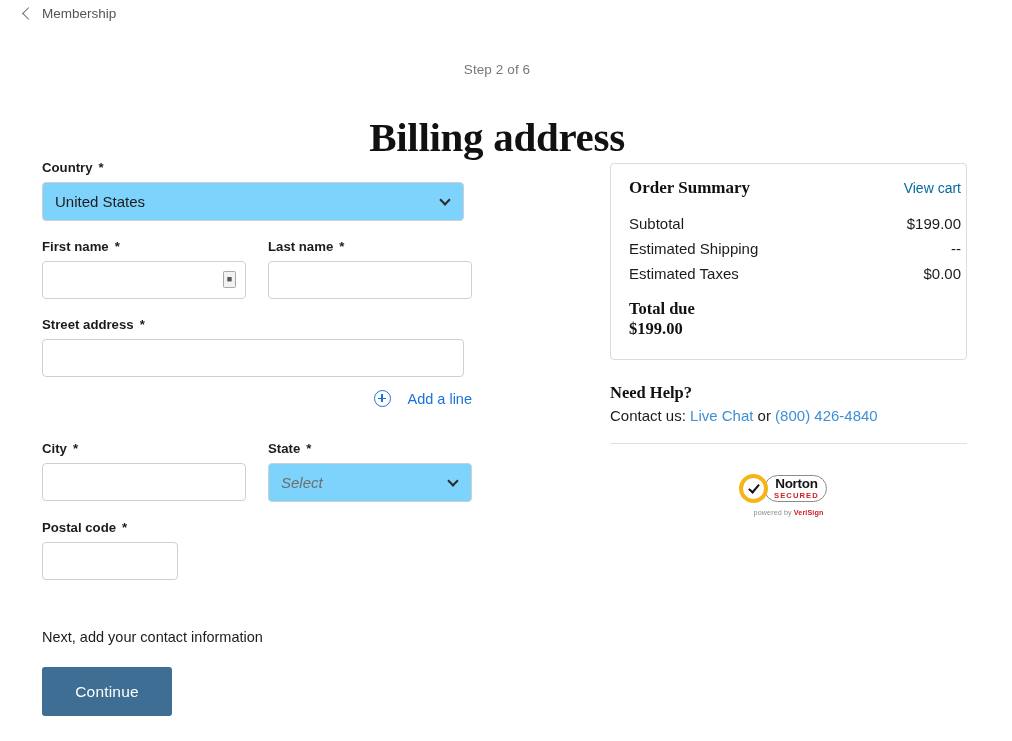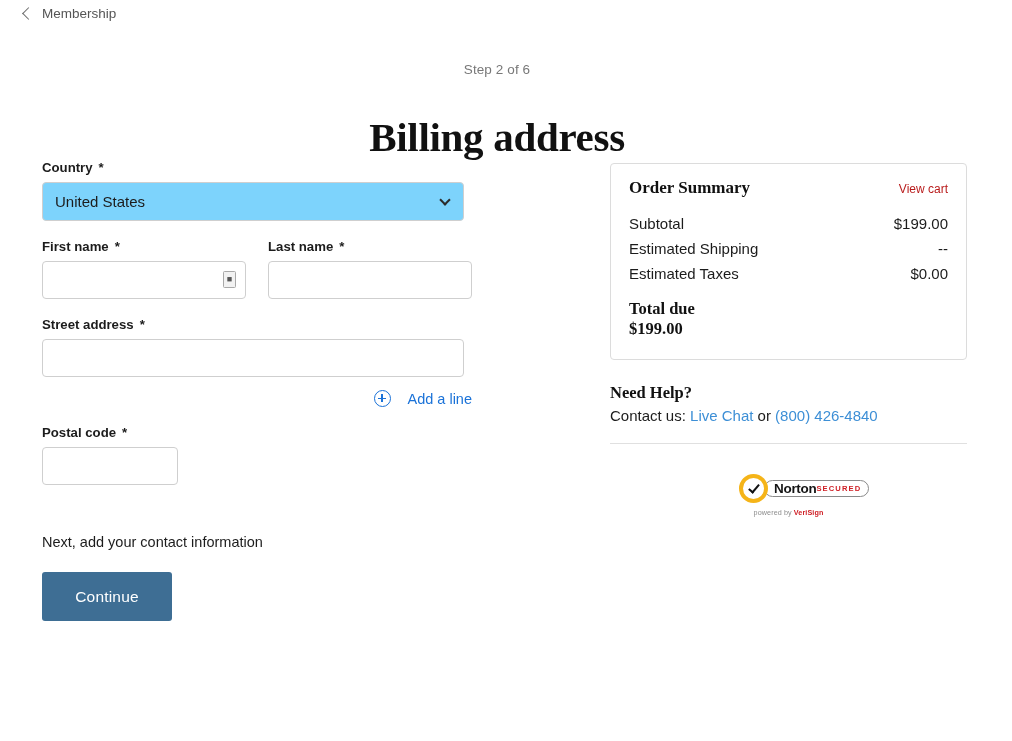--- a/index.html
+++ b/index.html
@@ -98,31 +98,31 @@
     margin-top: 22px; width: 130px; height: 49px;
     background: #3e6e94; color: #fff; border: none; border-radius: 3px;
     font-size: 15.5px; font-family: "Liberation Sans", sans-serif;
     cursor: pointer; letter-spacing: .2px;
   }
 
   
   .summary-col { position: absolute; left: 610px; top: 163px; width: 357px; }
   .summary-card {
     border: 1px solid #dcdcdc; border-radius: 4px; background: #fff;
-    padding: 14px 18px 20px 18px;
+    padding: 14px 5px 20px 18px;
   }
   .summary-head {
     display: flex; justify-content: space-between; align-items: baseline;
     margin-bottom: 13px;
   }
   .summary-title {
     font-family: "Liberation Serif", "DejaVu Serif", serif;
     font-weight: bold; font-size: 17px; color: #111;
   }
-  .view-cart { color: #b91c1c; font-size: 12px; cursor: pointer; }
+  .view-cart { color: #0369a1; font-size: 14px; cursor: pointer; }
   .summary-row {
     display: flex; justify-content: space-between;
     font-size: 15px; color: #1c1c1c; padding: 4px 0;
   }
   .summary-total {
     display: flex; justify-content: space-between;
     font-family: "Liberation Serif", "DejaVu Serif", serif;
     font-weight: bold; font-size: 16.5px; color: #111;
     margin-top: 13px;
     flex-direction: column;
@@ -153,21 +153,21 @@
     display: flex; align-items: center; justify-content: center;
   }
   .norton-check .tick {
     width: 6px; height: 11px; border-right: 2.6px solid #111;
     border-bottom: 2.6px solid #111; transform: rotate(40deg);
     margin-top: -3px; margin-left: 1px;
   }
   .norton-text {
     margin-left: -4px; padding: 1px 7px 1px 9px;
     border: 1px solid #8a8a8a; border-radius: 14px;
-    display: flex; flex-direction: row; align-items: center; line-height: 1;
+    display: flex; flex-direction: column; align-items: center; line-height: 1;
   }
   .norton-word { font-size: 13.5px; font-weight: bold; color: #151515; letter-spacing: -.3px; }
   .secured-word { font-size: 7.6px; font-weight: bold; color: #cf2026; letter-spacing: 1.1px; margin-top: 1px; }
   .norton-footer {
     margin-top: 4px; text-align: center; font-size: 7.2px; color: #8c8c8c;
     letter-spacing: .1px;
   }
   .norton-footer b { color: #cf2026; }
 </style>
 </head>
@@ -229,20 +229,39 @@
       </div>
     </div>
 
     
     <div class="add-line">
       <span class="plus-circle"></span>
       <span>Add a line</span>
     </div>
 
     
+    <div class="row" style="margin-top:34px;">
+      <div class="col-half">
+        <label class="field-label">
+          <span>City</span><span class="req">*</span>
+        </label>
+        <div class="input-box">
+          <span></span>
+        </div>
+      </div>
+      <div class="col-half">
+        <label class="field-label">
+          <span>State</span><span class="req">*</span>
+        </label>
+        <div class="select-box">
+          <span class="placeholder">Select</span>
+          <span class="caret"></span>
+        </div>
+      </div>
+    </div>
 
     
     <div style="margin-top:18px;">
       <label class="field-label">
         <span>Postal code</span><span class="req">*</span>
       </label>
       <div class="input-box" style="width:136px;">
         <span></span>
       </div>
     </div>

